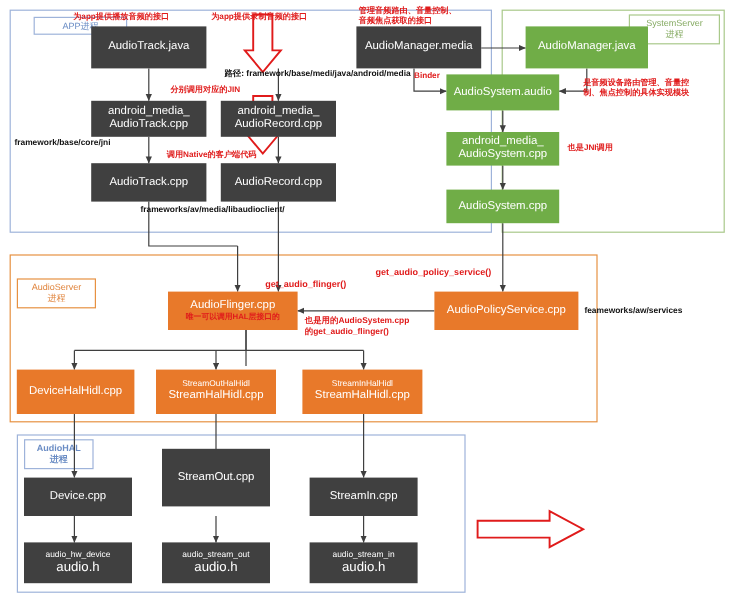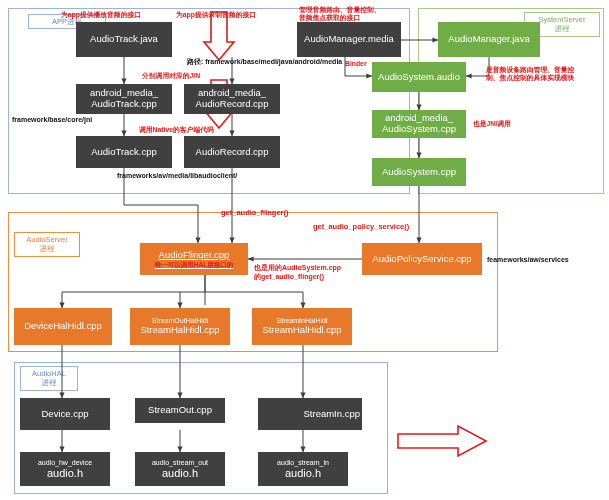--- a/index.html
+++ b/index.html
@@ -49,21 +49,21 @@
   <div class="panel-tag green" style="left:524px;top:12px;width:76px;">
     <div>SystemServer</div>
     <div>进程</div>
   </div>
 
   <div class="panel-tag orange" style="left:14px;top:216px;width:66px;margin-top:16px;">
     <div>AudioServer</div>
     <div>进程</div>
   </div>
 
-  <div class="panel-tag" style="left:20px;top:366px;width:58px;">
+  <div class="panel-tag" style="left:20px;top:366px;width:58px;font-weight:bold;">
     <div>AudioHAL</div>
     <div>进程</div>
   </div>
 
   <svg class="wires" viewBox="0 0 609 500">
     <defs>
       <marker id="ah" markerWidth="7" markerHeight="7" refX="5.6" refY="2.6" orient="auto">
         <path d="M0,0 L5.8,2.6 L0,5.2 z" fill="#3f3f3f"></path>
       </marker>
     </defs>
@@ -168,21 +168,21 @@
 
   <div class="node green" style="left:372px;top:110px;width:94px;height:28px;">
     <div>android_media_</div>
     <div class="l2">AudioSystem.cpp</div>
   </div>
 
   <div class="node green" style="left:372px;top:158px;width:94px;height:28px;">
     <div>AudioSystem.cpp</div>
   </div>
 
-  <div class="node orange" style="left:140px;top:243px;width:108px;height:32px;text-decoration:underline;">
+  <div class="node orange" style="left:140px;top:243px;width:108px;height:32px;">
     <div>AudioFlinger.cpp</div>
     <div class="sub-red">唯一可以调用HAL层接口的</div>
   </div>
 
   <div class="node orange" style="left:362px;top:243px;width:120px;height:32px;">
     <div>AudioPolicyService.cpp</div>
   </div>
 
   <div class="node orange" style="left:14px;top:308px;width:98px;height:37px;">
     <div>DeviceHalHidl.cpp</div>
@@ -195,25 +195,25 @@
 
   <div class="node orange" style="left:252px;top:308px;width:100px;height:37px;">
     <div class="small">StreamInHalHidl</div>
     <div>StreamHalHidl.cpp</div>
   </div>
 
   <div class="node blue" style="left:20px;top:398px;width:90px;height:32px;text-align:right;">
     <div>Device.cpp</div>
   </div>
 
-  <div class="node blue" style="left:135px;top:398px;width:90px;height:25px;align-items:center;">
+  <div class="node blue" style="left:135px;top:374px;width:90px;height:48px;align-items:center;">
     <div>StreamOut.cpp</div>
   </div>
 
-  <div class="node blue" style="left:258px;top:398px;width:104px;height:32px;align-items:flex-end;">
+  <div class="node blue" style="left:258px;top:398px;width:90px;height:32px;">
     <div>StreamIn.cpp</div>
   </div>
 
   <div class="node blue" style="left:20px;top:452px;width:90px;height:34px;">
     <div class="small">audio_hw_device</div>
     <div style="font-size:11px;">audio.h</div>
   </div>
 
   <div class="node blue" style="left:135px;top:452px;width:90px;height:34px;">
     <div class="small">audio_stream_out</div>
@@ -242,21 +242,21 @@
 
   <div class="note black wide" style="left:117px;top:172px;">frameworks/av/media/libaudioclient/</div>
 
   <div class="note wide" style="left:345px;top:60px;">Binder</div>
 
   <div class="note" style="left:486px;top:66px;width:116px;white-space:pre-line;">是音频设备路由管理、音量控
 制、焦点控制的具体实现模块</div>
 
   <div class="note wide" style="left:473px;top:120px;">也是JNI调用</div>
 
-  <div class="note wide" style="left:188px;top:208px;font-size:7.5px;padding-left:33px;">get_audio_flinger()</div>
+  <div class="note wide" style="left:188px;top:232px;font-size:7.5px;padding-left:33px;">get_audio_flinger()</div>
 
   <div class="note wide" style="left:313px;top:222px;font-size:7.5px;">get_audio_policy_service()</div>
 
   <div class="note" style="left:254px;top:264px;width:124px;white-space:pre-line;font-size:7px;">也是用的AudioSystem.cpp
 的get_audio_flinger()</div>
 
   <div class="note black wide" style="left:487px;top:256px;">feameworks/aw/services</div>
 
 
 </div>

